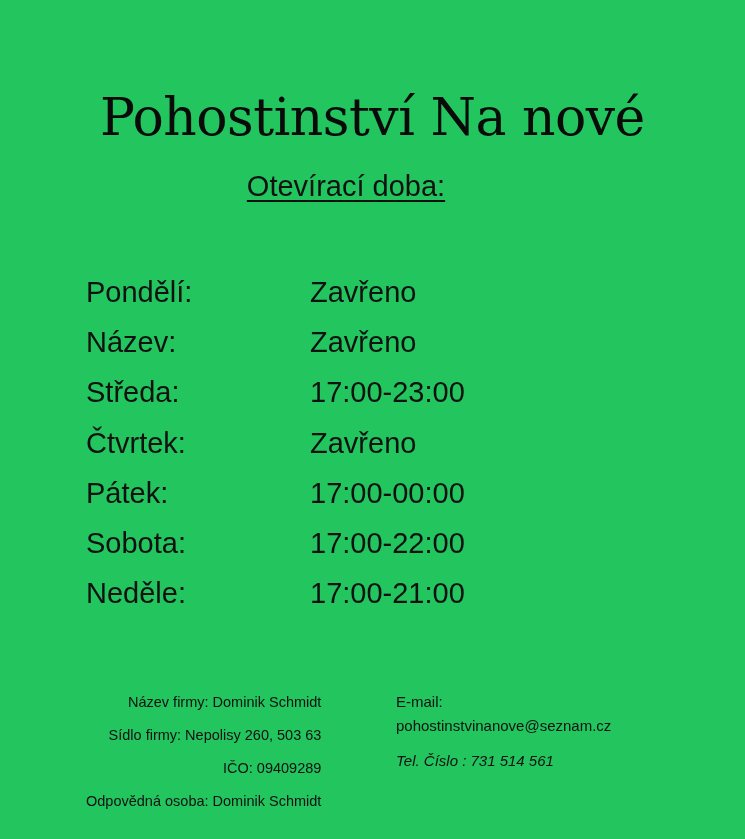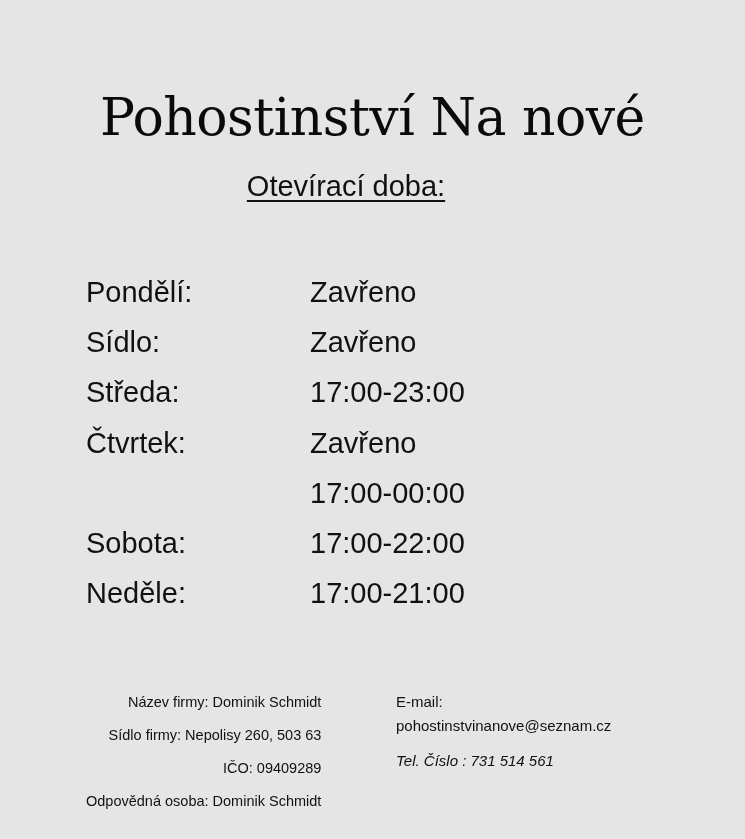--- a/index.html
+++ b/index.html
@@ -13,21 +13,21 @@
       position: relative;
       overflow: hidden;
       color: #111111;
       font-family: "Liberation Sans", "DejaVu Sans", sans-serif;
     }
     .page {
       position: absolute;
       left: 0; top: 0;
       width: 745px;
       height: 839px;
-      background: #e5e5e5;
+      background: #22c55e;
     }
     .title {
       position: absolute;
       left: 0;
       top: 82px;
       width: 745px;
       text-align: center;
       font-family: "DejaVu Serif", "Liberation Serif", serif;
       font-size: 52px;
       line-height: 70px;
@@ -106,32 +106,33 @@
   <div class="subtitle">
     <span>Otevírací doba:</span>
   </div>
 
   <div class="hours">
     <div class="hours-row">
       <span class="hours-day">Pondělí:</span>
       <span class="hours-time">Zavřeno</span>
     </div>
     <div class="hours-row">
-      <span class="hours-day">Sídlo:</span>
+      <span class="hours-day">Název:</span>
       <span class="hours-time">Zavřeno</span>
     </div>
     <div class="hours-row">
       <span class="hours-day">Středa:</span>
       <span class="hours-time">17:00-23:00</span>
     </div>
     <div class="hours-row">
       <span class="hours-day">Čtvrtek:</span>
       <span class="hours-time">Zavřeno</span>
     </div>
     <div class="hours-row">
+      <span class="hours-day">Pátek:</span>
       <span class="hours-time">17:00-00:00</span>
     </div>
     <div class="hours-row">
       <span class="hours-day">Sobota:</span>
       <span class="hours-time">17:00-22:00</span>
     </div>
     <div class="hours-row">
       <span class="hours-day">Neděle:</span>
       <span class="hours-time">17:00-21:00</span>
     </div>

